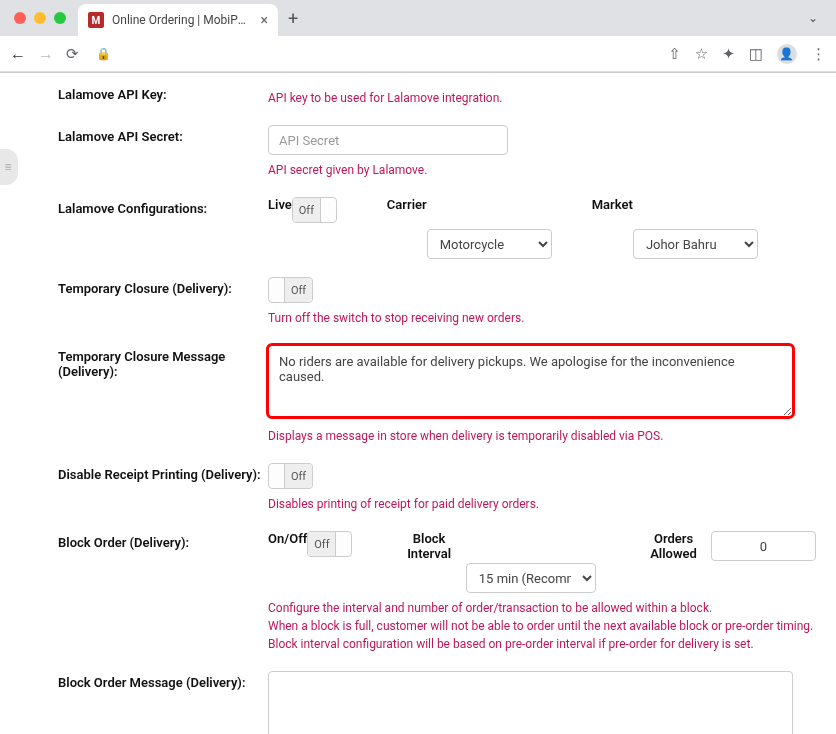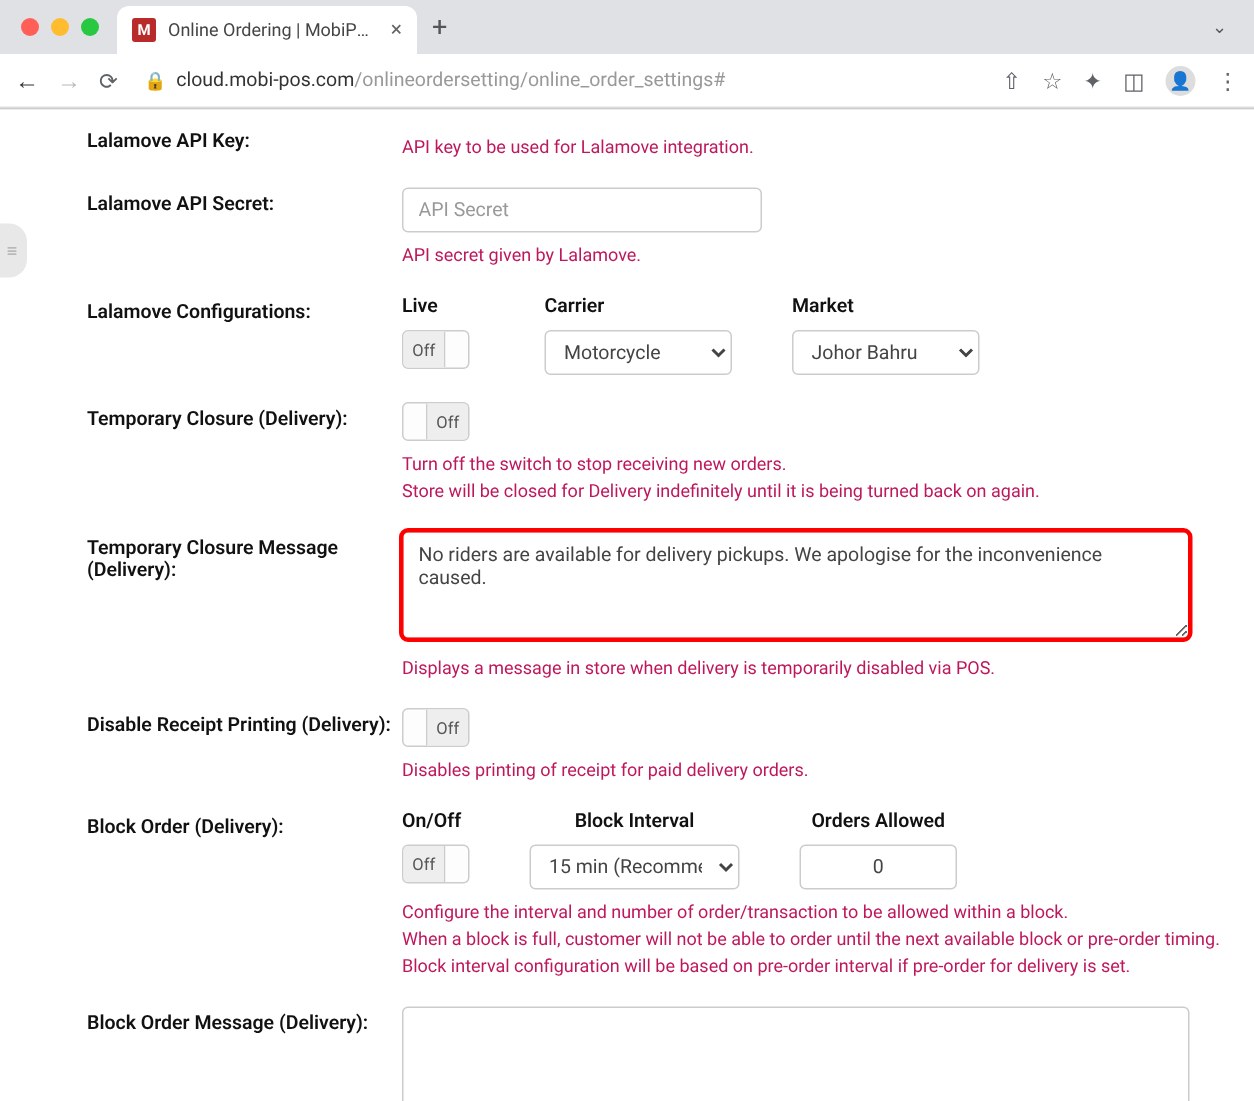--- a/index.html
+++ b/index.html
@@ -197,21 +197,21 @@
       font-size: 13px;
       color: #555;
     }
     input[type="text"].text-input::placeholder { color: #999; }
     .config-row {
       display: flex;
       gap: 50px;
     }
     .config-col {
       display: flex;
-      flex-direction: column;
+      flex-direction: row;
     }
     .config-header {
       font-size: 13px;
       font-weight: 600;
       color: #111;
       margin-bottom: 8px;
     }
     .toggle-off {
       display: inline-flex;
       align-items: flex-end;
@@ -243,20 +243,21 @@
     }
     select.dropdown {
       height: 30px;
       border: 1px solid #ccc;
       border-radius: 4px;
       padding: 0 8px;
       font-size: 13px;
       color: #444;
       background: #fff;
       min-width: 125px;
+      margin-top: 32px;
     }
     textarea.big-text {
       width: 525px;
       height: 72px;
       border: 1px solid #ccc;
       border-radius: 4px;
       padding: 8px 10px;
       font-size: 13px;
       color: #444;
       resize: both;
@@ -293,23 +294,20 @@
     </div>
     <span class="new-tab">+</span>
     <span class="chevron-down">⌄</span>
   </div>
   <div class="toolbar">
     <span class="nav-arrow back">←</span>
     <span class="nav-arrow fwd">→</span>
     <span class="reload-icon">⟳</span>
     <div class="url-bar">
       <span class="lock-icon">🔒</span>
-      <span>
-        <span class="url-domain">cloud.mobi-pos.com</span><span class="url-text">/onlineordersetting/online_order_settings#</span>
-      </span>
     </div>
     <div class="toolbar-icons">
       <span>⇧</span>
       <span>☆</span>
       <span>✦</span>
       <span>◫</span>
       <span class="avatar">👤</span>
       <span>⋮</span>
     </div>
   </div>
@@ -360,21 +358,20 @@
   </div>
 
   <div class="form-row">
     <div class="form-label">Temporary Closure (Delivery):</div>
     <div class="form-control-col">
       <div class="toggle-off toggle-left-indent">
         <div class="toggle-off-label">Off</div>
       </div>
       <div class="help-text">
         <span>Turn off the switch to stop receiving new orders.</span><br>
-        <span>Store will be closed for Delivery indefinitely until it is being turned back on again.</span>
       </div>
     </div>
   </div>
 
   <div class="form-row">
     <div class="form-label">Temporary Closure Message (Delivery):</div>
     <div class="form-control-col">
       <textarea class="big-text highlighted" style="">No riders are available for delivery pickups. We apologise for the inconvenience caused.</textarea>
       <div class="help-text">Displays a message in store when delivery is temporarily disabled via POS.</div>
     </div>

